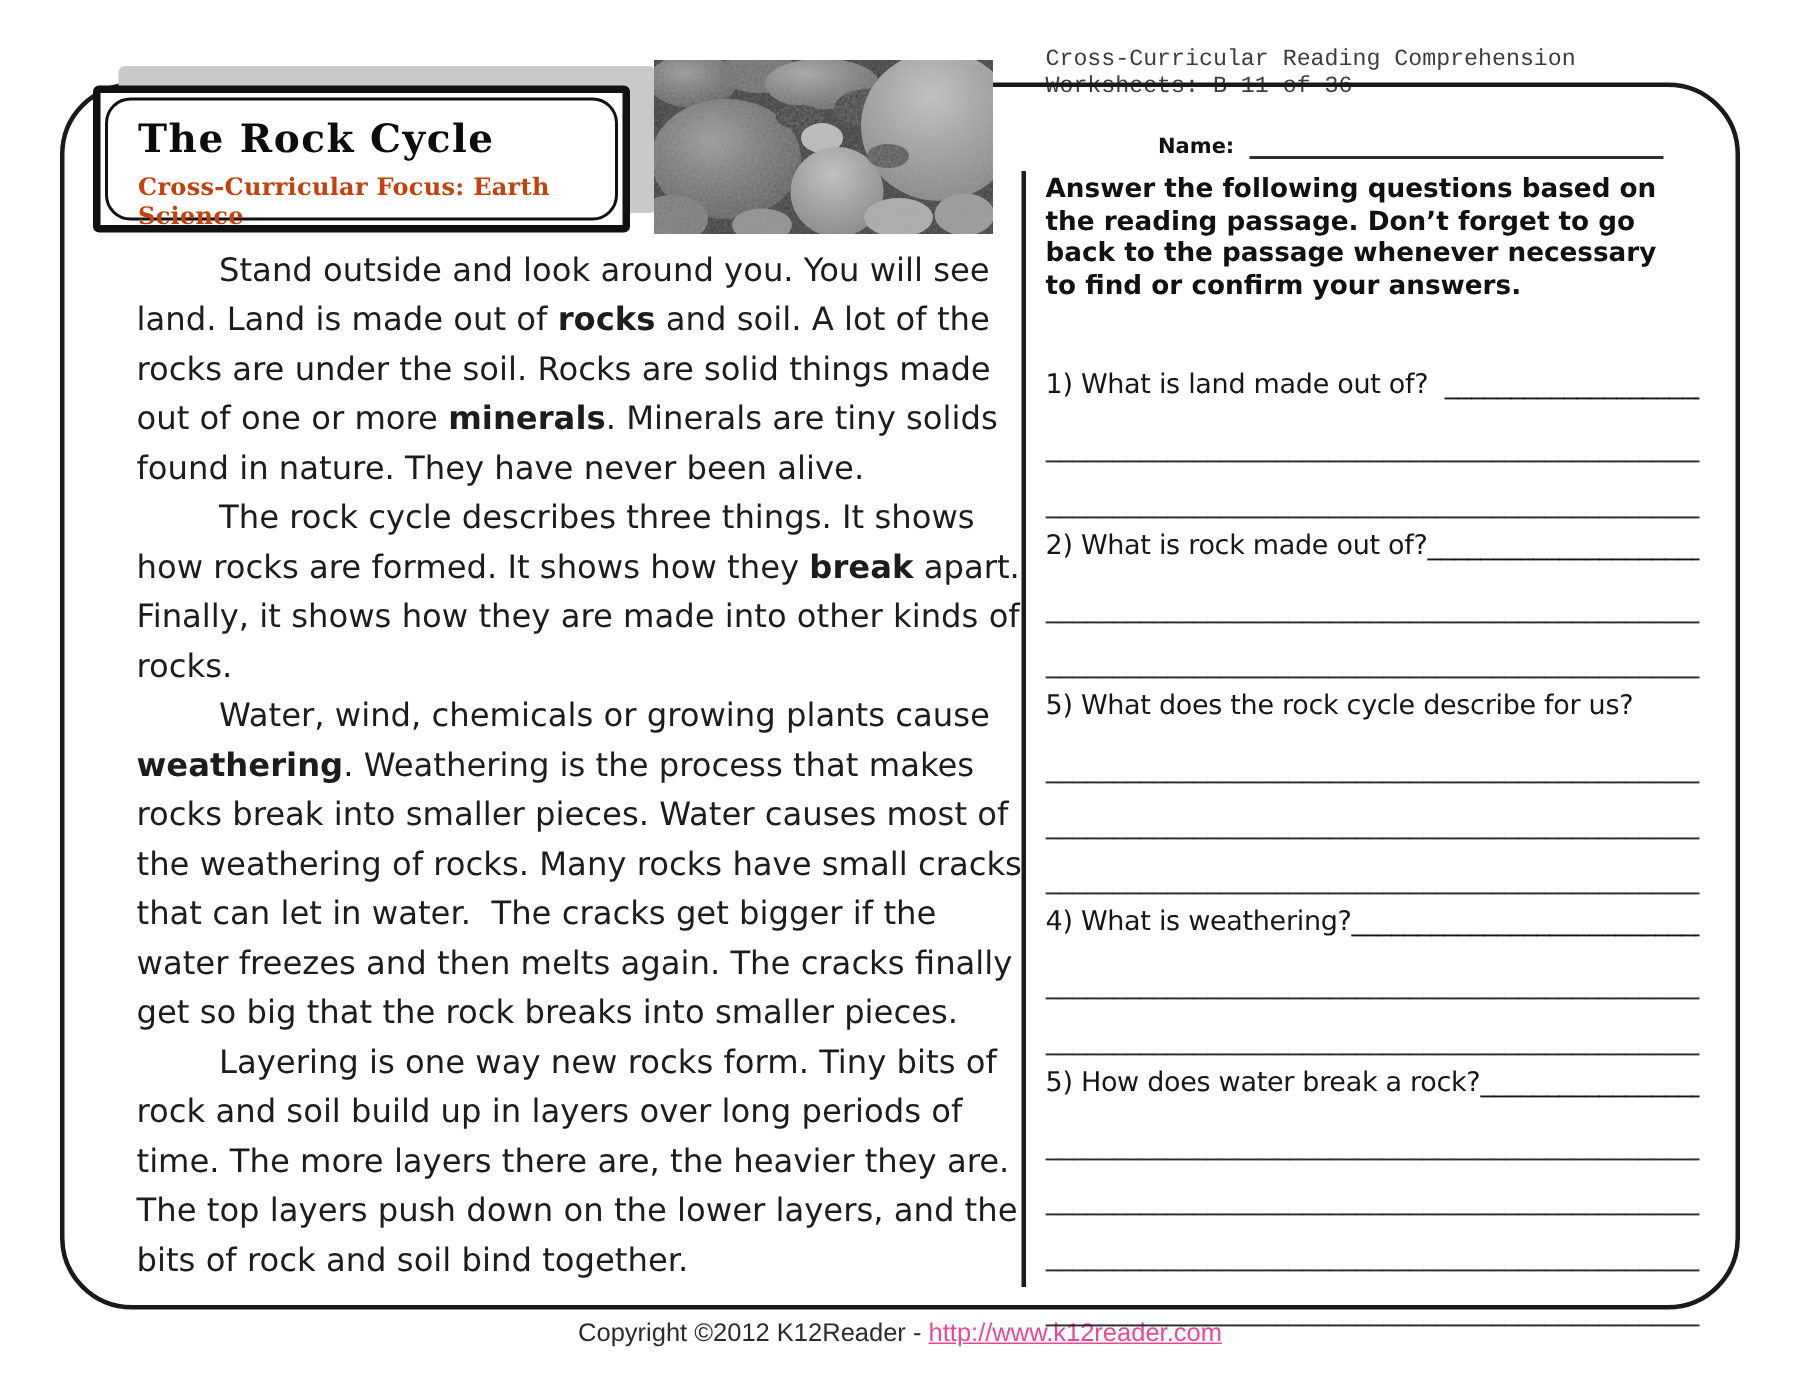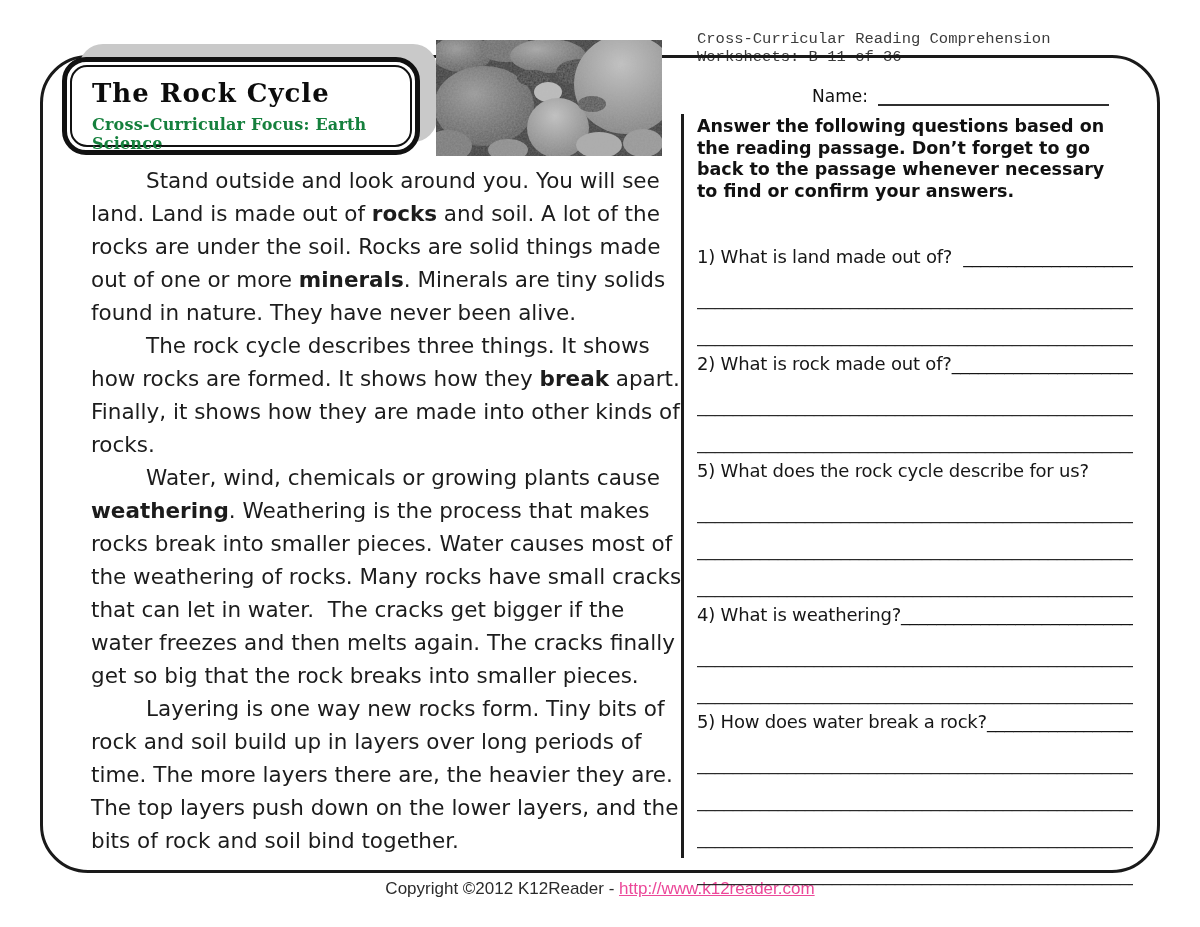--- a/index.html
+++ b/index.html
@@ -16,53 +16,53 @@
 
   
   .main-border {
     position:absolute; left:40px; top:55px; width:1114px; height:812px;
     border:3px solid #1a1a1a; border-radius:48px; z-index:1; background:transparent;
   }
 
   
   .title-box {
     position:absolute; left:62px; top:57px; width:348px; height:88px;
-    background:#ffffff; border:5px solid #111111; border-radius:24px;
+    background:#ffffff; border:5px solid #111111; border-radius:4px;
     box-shadow:17px -13px 0 0 #c9c9c9; z-index:3;
   }
   .title-box-inner {
     position:absolute; left:3px; top:3px; right:3px; bottom:3px;
     border:2px solid #111111; border-radius:17px; padding:11px 0 0 20px;
   }
   .worksheet-title {
     font-family:"DejaVu Serif", serif; font-weight:bold; font-size:26px;
     letter-spacing:1px; color:#0c0c0c; line-height:30px;
   }
   .worksheet-subtitle {
     font-family:"DejaVu Serif", serif; font-weight:bold; font-size:16px;
-    letter-spacing:0.2px; color:#15803d; margin-top:7px;
+    letter-spacing:0.2px; color:#c2410c; margin-top:7px;
   }
 
   
   .photo { position:absolute; left:436px; top:40px; width:226px; height:116px; z-index:3; }
 
   
   .passage { position:absolute; left:68px; top:164px; width:594px; z-index:2;
     font-size:21.5px; line-height:33px; color:#1c1c1c;margin-left:23px; }
   .passage p { margin:0; text-indent:55px; white-space:pre-wrap; }
   .passage b { font-weight:bold; }
 
   
   .divider { position:absolute; left:681px; top:114px; width:3px; height:744px;
     background:#1c1c1c; z-index:2; }
 
   
   .right-panel { position:absolute; left:697px; top:80px; width:436px; z-index:2; }
   .name-row { display:flex; align-items:flex-end; height:26px; padding-left:75px; }
-  .name-label { font-weight:normal; font-size:17px; color:#111;margin-left:40px; }
+  .name-label { font-weight:bold; font-size:14px; color:#111; }
   .name-line { flex:1; border-bottom:2px solid #2f2f2f; margin-left:10px; margin-right:24px; height:22px; }
   .instructions { margin-top:10px; font-size:17.5px; line-height:21.5px; font-weight:bold;
     color:#111; padding-right:6px; }
 
   .questions { margin-top:44px; }
   .q-text { font-size:18px; letter-spacing:-0.2px; height:28px; margin-top:5px;
     white-space:pre; overflow:hidden; color:#161616; }
   .blank { height:37px; overflow:hidden; position:relative; }
   .blank span { position:absolute; bottom:2px; left:0; font-size:18px;
     white-space:pre; color:#2a2a2a; }

